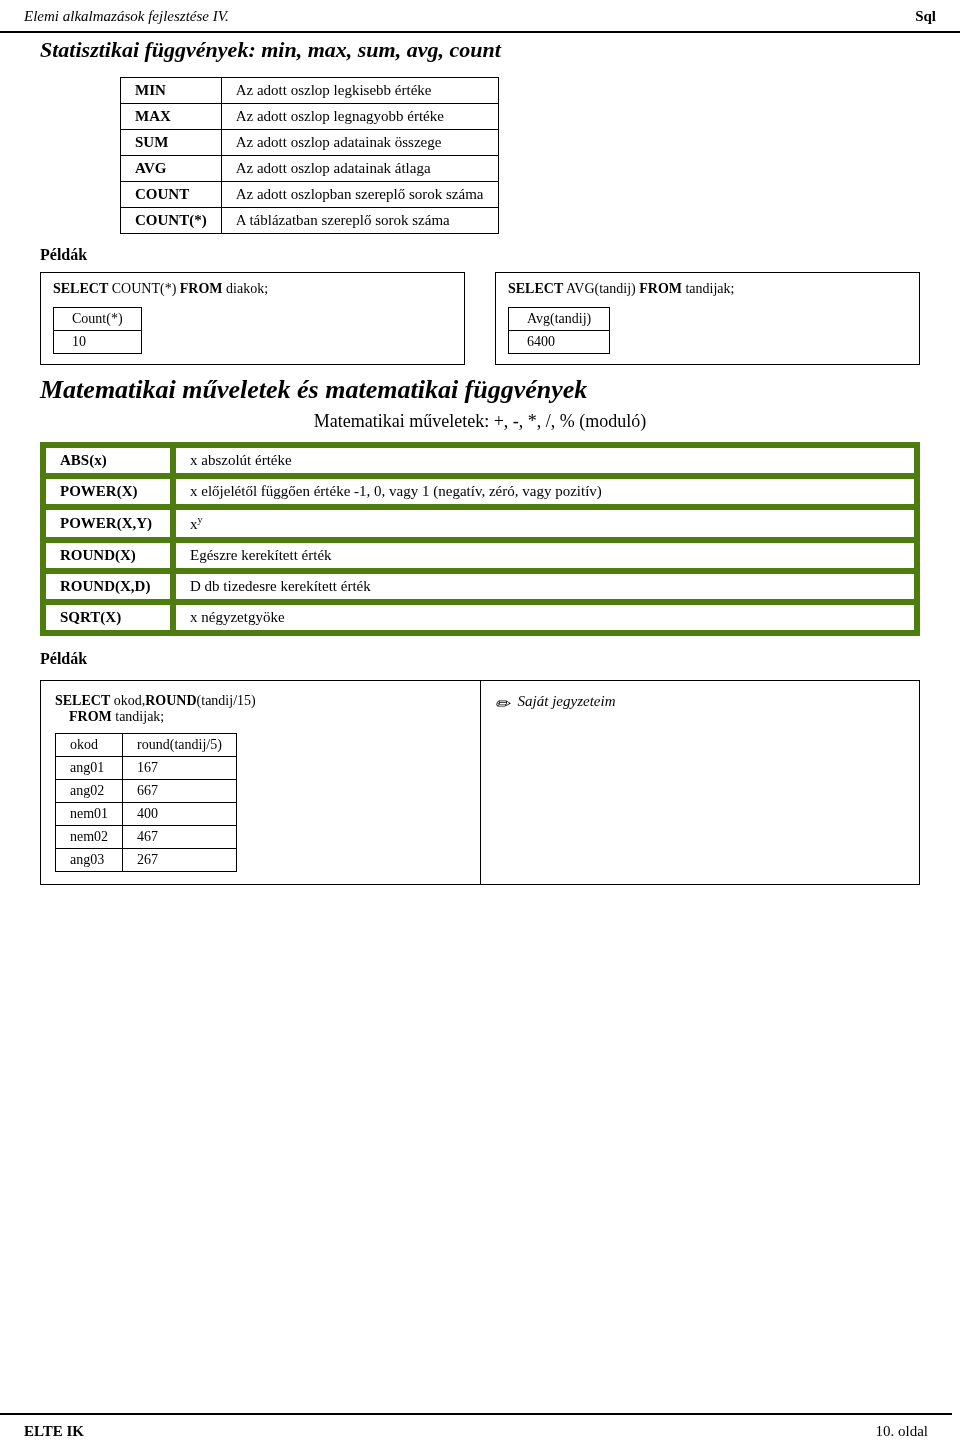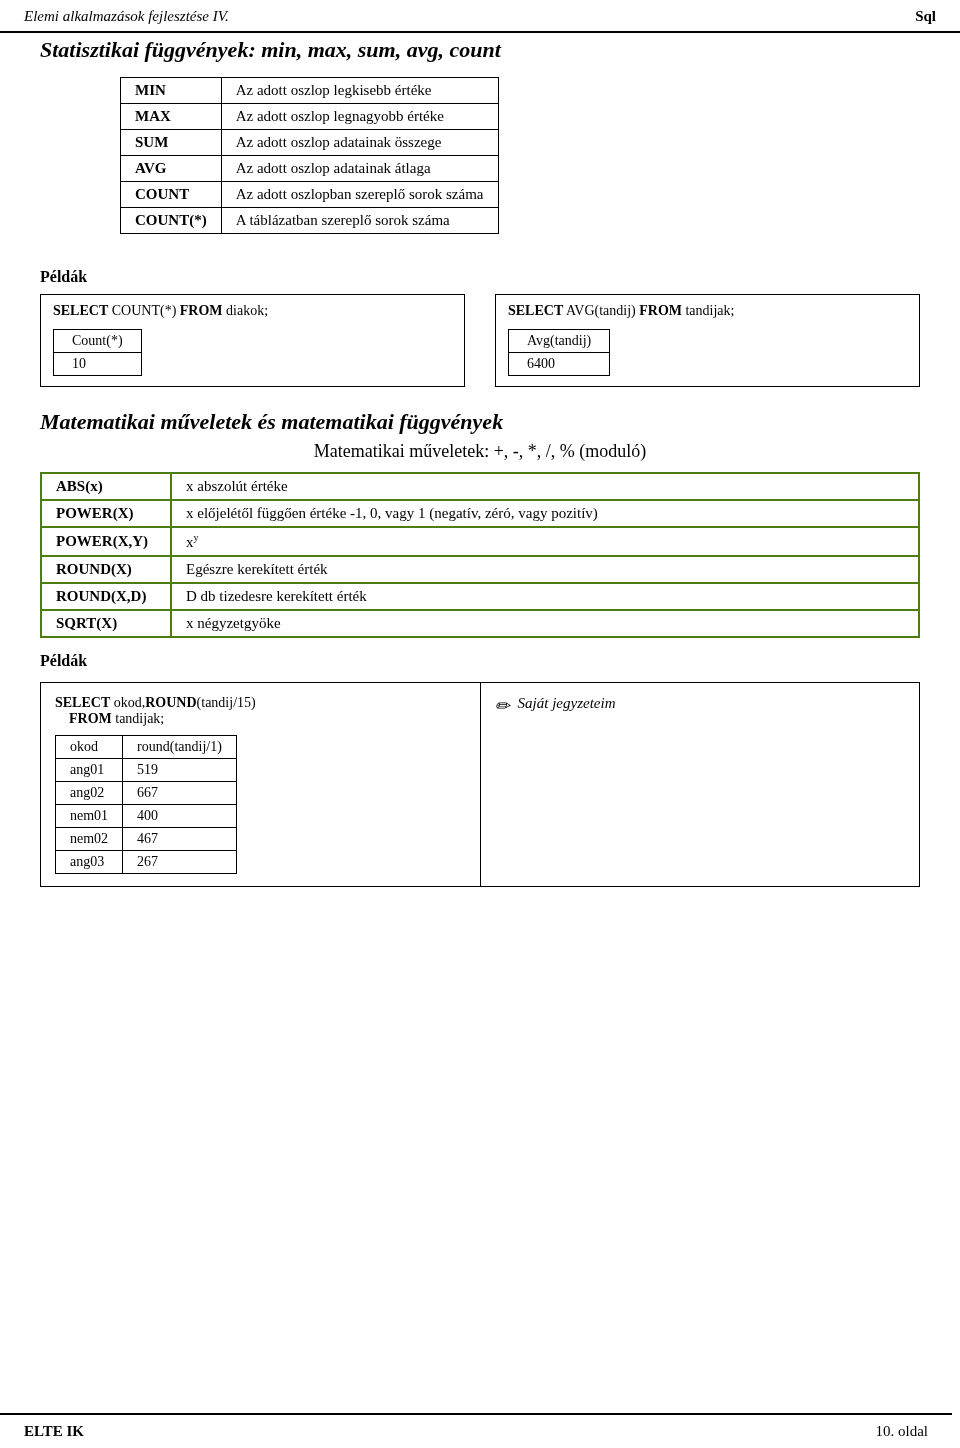--- a/index.html
+++ b/index.html
@@ -38,38 +38,38 @@
     .section-heading {
       font-size: 22px;
       font-weight: bold;
       font-style: italic;
       margin-bottom: 14px;
     }
 
     
     .stats-table {
       border-collapse: collapse;
-      margin-bottom: 24px;
+      margin-bottom: 2px;
       margin-left: 80px;
     }
     .stats-table td {
       border: 1px solid #000;
       padding: 4px 14px;
       font-size: 15px;
     }
     .stats-table td:first-child {
       font-weight: bold;
       white-space: nowrap;
     }
 
     
     .examples-row {
       display: flex;
       gap: 30px;
-      margin-bottom: 22px;
+      margin-bottom: 10px;
     }
     .example-box {
       flex: 1;
       border: 1px solid #000;
       padding: 0;
     }
     .example-query {
       font-size: 14px;
       padding: 8px 12px 4px 12px;
       font-family: Times New Roman, serif;
@@ -87,38 +87,38 @@
       text-align: left;
       font-size: 14px;
     }
     .result-table th {
       background: #fff;
       font-weight: normal;
     }
 
     
     .math-heading {
-      font-size: 22px;
+      font-size: 26px;
       font-weight: bold;
       font-style: italic;
       margin-bottom: 6px;
     }
     .math-sub {
       font-size: 18px;
       margin-bottom: 2px;
       text-align: center;
     }
     .math-functions-table {
       border-collapse: collapse;
       width: 100%;
       margin-bottom: 14px;
       margin-top: 10px;
     }
     .math-functions-table td {
-      border: 2px solid #4d7c0f;
+      border: 6px solid #4d7c0f;
       padding: 4px 14px;
       font-size: 15px;
     }
     .math-functions-table td:first-child {
       font-weight: bold;
       white-space: nowrap;
       width: 130px;
     }
 
     
@@ -317,27 +317,27 @@
   <div class="peldak2-row">
     <div class="peldak2-left">
       <div class="query-text">
         <span class="kw">SELECT</span> okod,<span class="kw">ROUND</span>(tandij/15)<br>
         &nbsp;&nbsp;&nbsp;&nbsp;<span class="kw">FROM</span> tandijak;
       </div>
       <table class="round-table">
         <thead>
           <tr>
             <th>okod</th>
-            <th>round(tandij/1)</th>
+            <th>round(tandij/5)</th>
           </tr>
         </thead>
         <tbody id="round-tbody">
             <tr>
               <td>ang01</td>
-              <td>519</td>
+              <td>167</td>
             </tr>
             <tr>
               <td>ang02</td>
               <td>667</td>
             </tr>
             <tr>
               <td>nem01</td>
               <td>400</td>
             </tr>
             <tr>

